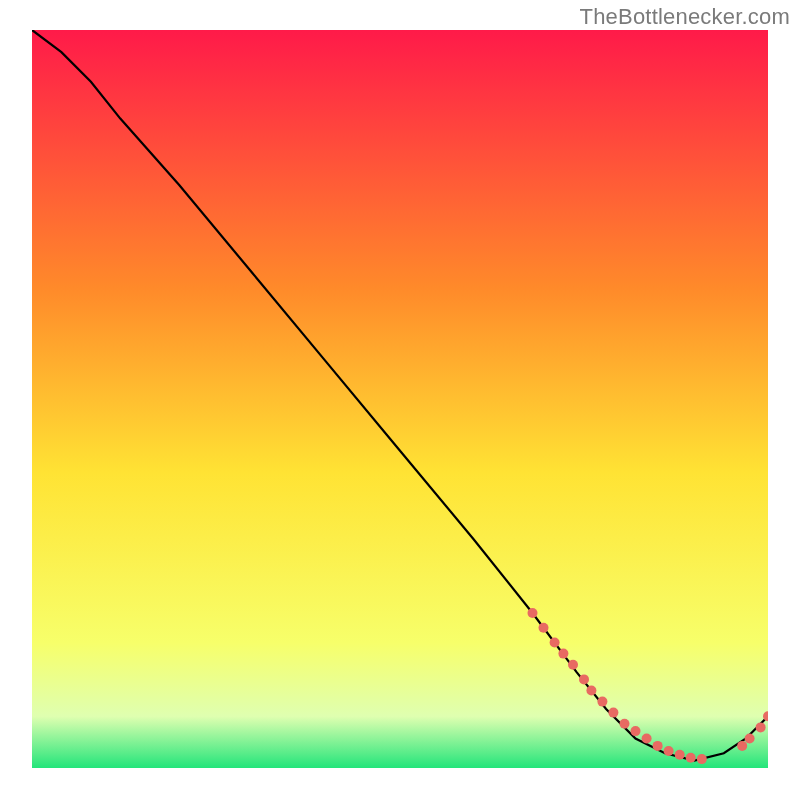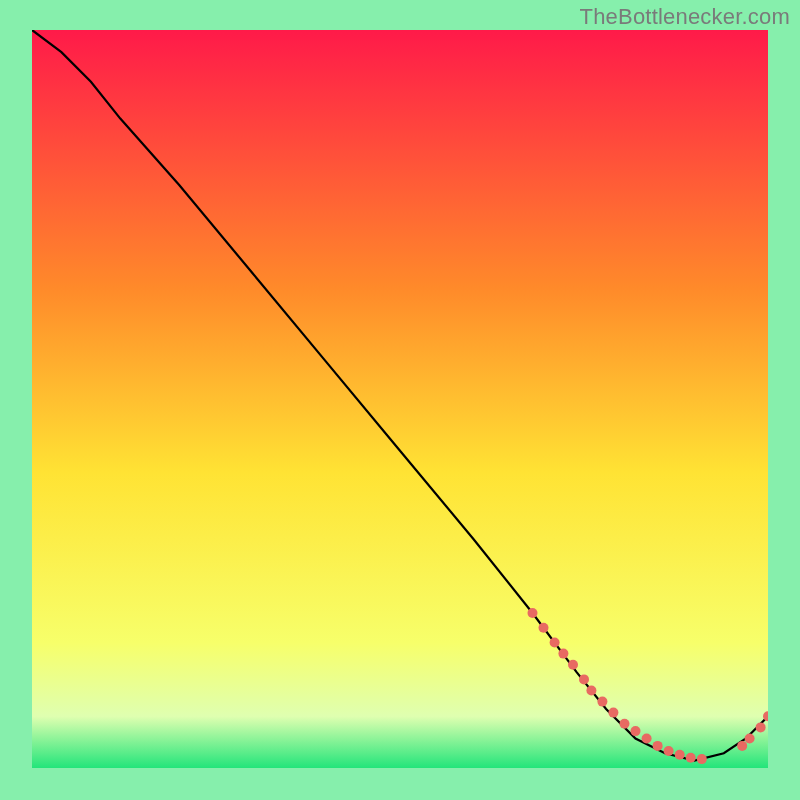--- a/index.html
+++ b/index.html
@@ -8,21 +8,21 @@
     width: 800px;
     height: 800px;
     background: #000;
     overflow: hidden;
     font-family: Arial, Helvetica, sans-serif;
   }
   .frame {
     position: relative;
     width: 800px;
     height: 800px;
-    background: #86efac;
+    background: #ffffff;
   }
   .watermark {
     position: absolute;
     top: 4px;
     right: 10px;
     color: #7a7a7a;
     font-size: 22px;
     font-weight: 400;
     letter-spacing: 0.2px;
     user-select: none;

